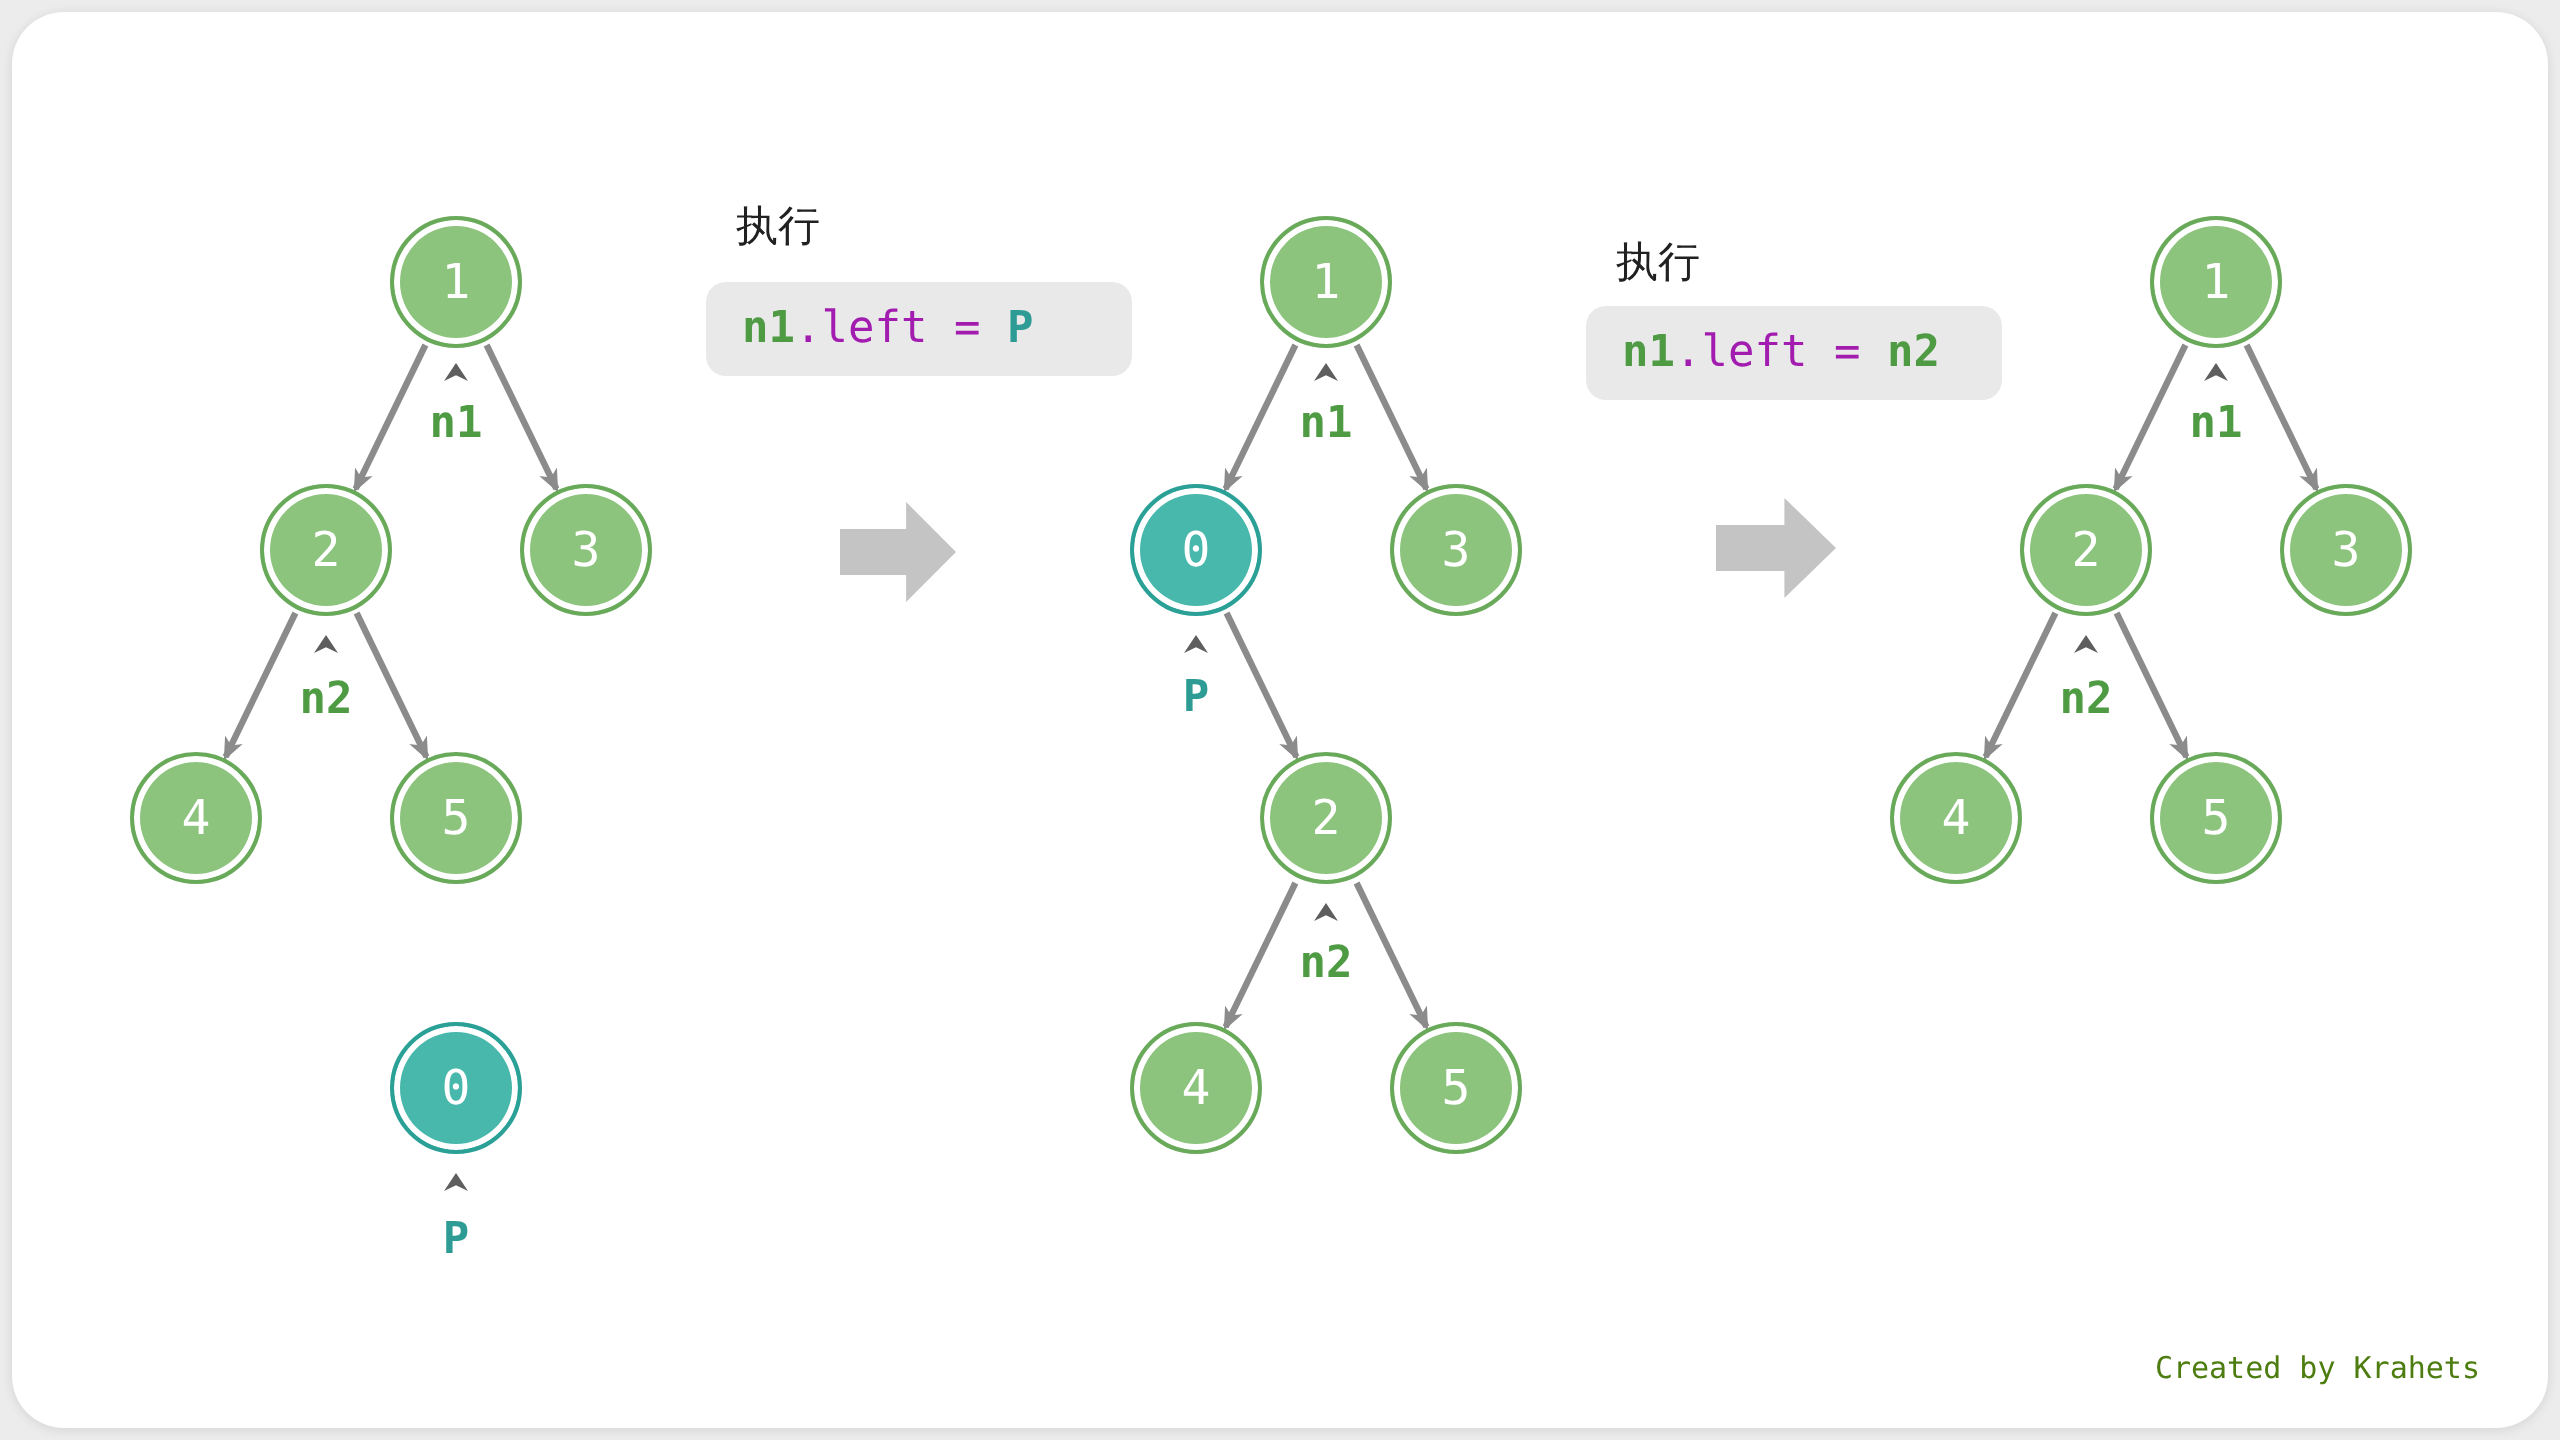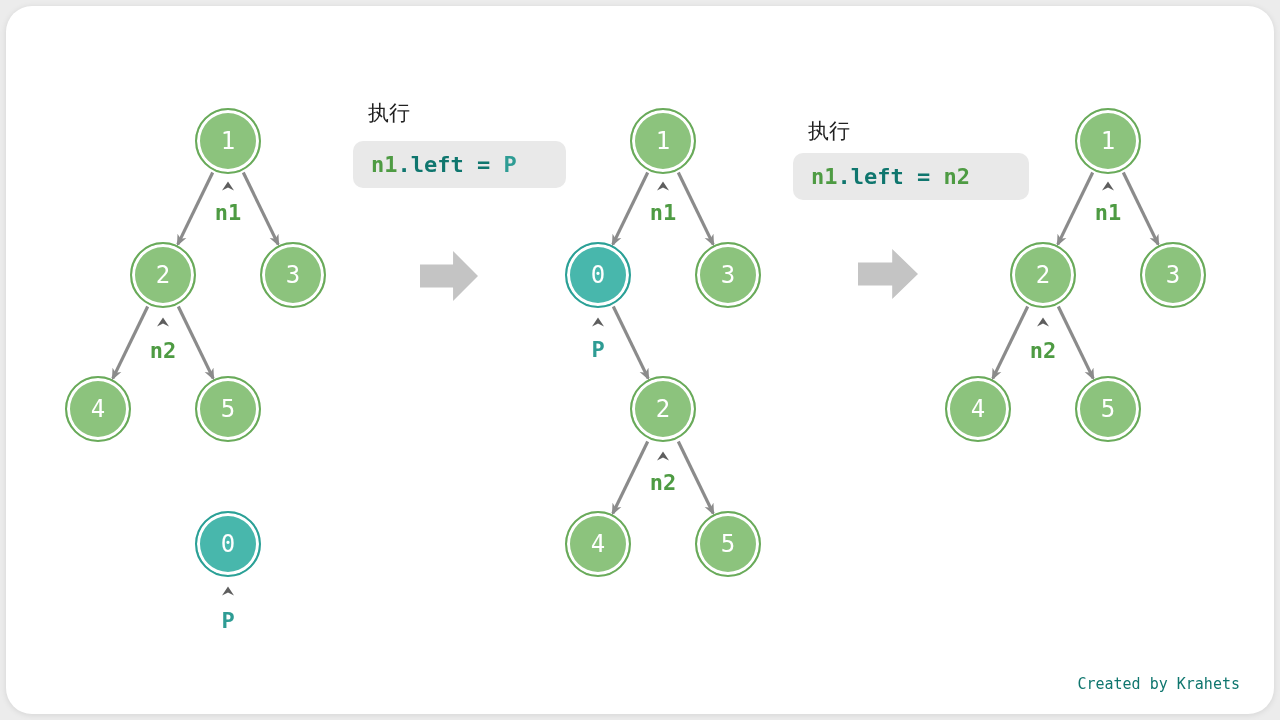--- a/index.html
+++ b/index.html
@@ -39,30 +39,30 @@
   .codebox {
     position:absolute; background:#e9e9e9; border-radius:10px;
     padding:5px 18px; box-sizing:border-box;
   }
   .codeline {
     font:22px "DejaVu Sans Mono", monospace; line-height:37px;
     color:#333333; white-space:pre;
   }
   .tok.g { color:#4e9b43; font-weight:bold; }
   .tok.t { color:#2e9c94; font-weight:bold; }
-  .tok.p { color:#0f766e;font-weight:bold; }
+  .tok.p { color:#a21caf; }
 
   .big-arrow {
     position:absolute; background:#c4c4c4;
     clip-path:polygon(0 27%, 57% 27%, 57% 0, 100% 50%, 57% 100%, 57% 73%, 0 73%);
   }
 
   .footer {
     position:absolute; font:15px "DejaVu Sans Mono", monospace;
-    color:#0f766e; white-space:nowrap;
+    color:#4d7c0f; white-space:nowrap;
   }
 </style>
 </head>
 <body>
 
 <div class="stage">
   <div class="card"></div>
 
   <svg class="edges" width="1280" height="720">
     <defs>
@@ -126,21 +126,21 @@
   <div class="node teal" style="left:565px; top:242px;">0</div>
   <div class="node" style="left:695px; top:242px;">3</div>
   <div class="node" style="left:630px; top:376px;">2</div>
   <div class="node" style="left:565px; top:511px;">4</div>
   <div class="node" style="left:695px; top:511px;">5</div>
   <div class="ptr" style="left:663px; top:212px;">n1</div>
   <div class="ptr teal" style="left:598px; top:349px;">P</div>
   <div class="ptr" style="left:663px; top:482px;">n2</div>
 
   <div class="exec-title" style="left:808px; top:117px;">执行</div>
-  <div class="codebox" style="left:793px; top:153px; width:236px;">
+  <div class="codebox" style="left:793px; top:153px; width:208px;">
     <div class="codeline"><span class="tok g">n1</span><span class="tok p">.left = </span><span class="tok g">n2</span></div>
   </div>
 
   <div class="big-arrow" style="left:858px; top:249px; width:60px; height:50px;"></div>
 
   <div class="node" style="left:1075px; top:108px;">1</div>
   <div class="node" style="left:1010px; top:242px;">2</div>
   <div class="node" style="left:1140px; top:242px;">3</div>
   <div class="node" style="left:945px;  top:376px;">4</div>
   <div class="node" style="left:1075px; top:376px;">5</div>

